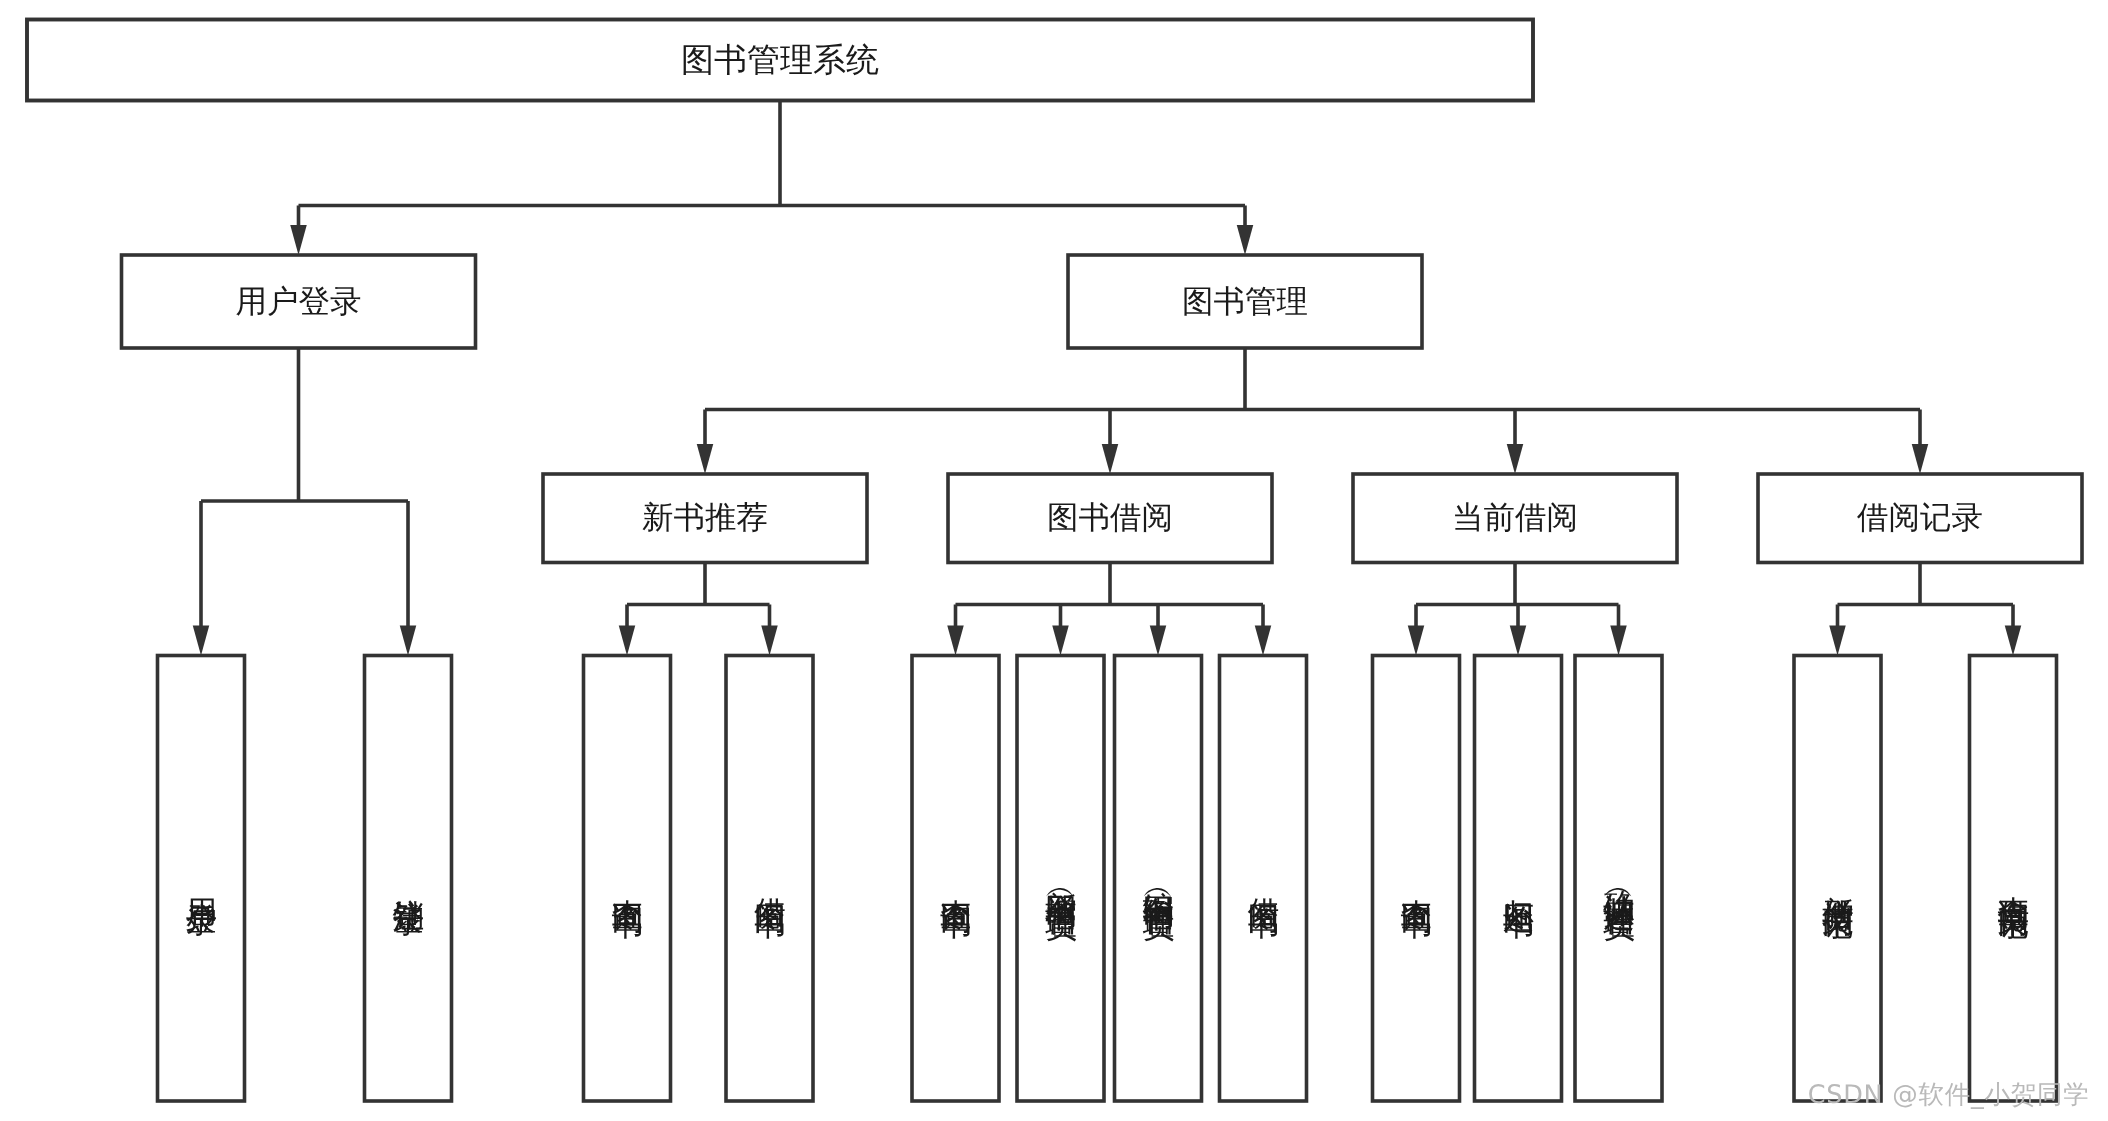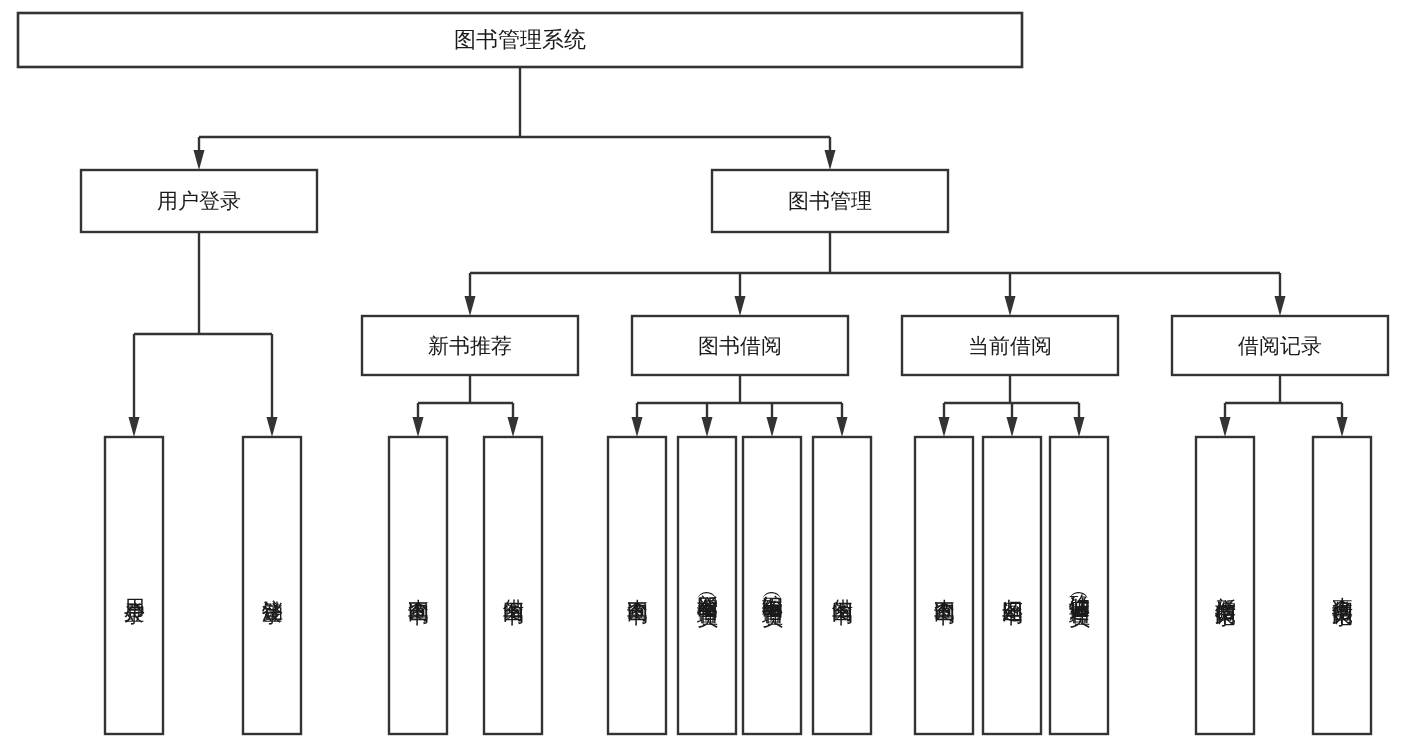--- a/index.html
+++ b/index.html
@@ -237,13 +237,14 @@
       <div class="leaf-label" style="left: 678px; top: 437px; width: 58px; height: 297px;">新增图书（管理员）</div>
       <div class="leaf-label" style="left: 743px; top: 437px; width: 58px; height: 297px;">编辑图书（管理员）</div>
       <div class="leaf-label" style="left: 813px; top: 437px; width: 58px; height: 297px;">借阅图书</div>
       <div class="leaf-label" style="left: 915px; top: 437px; width: 58px; height: 297px;">查询图书</div>
       <div class="leaf-label" style="left: 983px; top: 437px; width: 58px; height: 297px;">归还图书</div>
       <div class="leaf-label" style="left: 1050px; top: 437px; width: 58px; height: 297px;">确认归还（管理员）</div>
       <div class="leaf-label" style="left: 1196px; top: 437px; width: 58px; height: 297px;">新增借阅记录</div>
       <div class="leaf-label" style="left: 1313px; top: 437px; width: 58px; height: 297px;">查询借阅记录</div>
     </div>
 
+  <div class="watermark">CSDN @软件_小贺同学</div>
 </div>
 
 </body></html>

